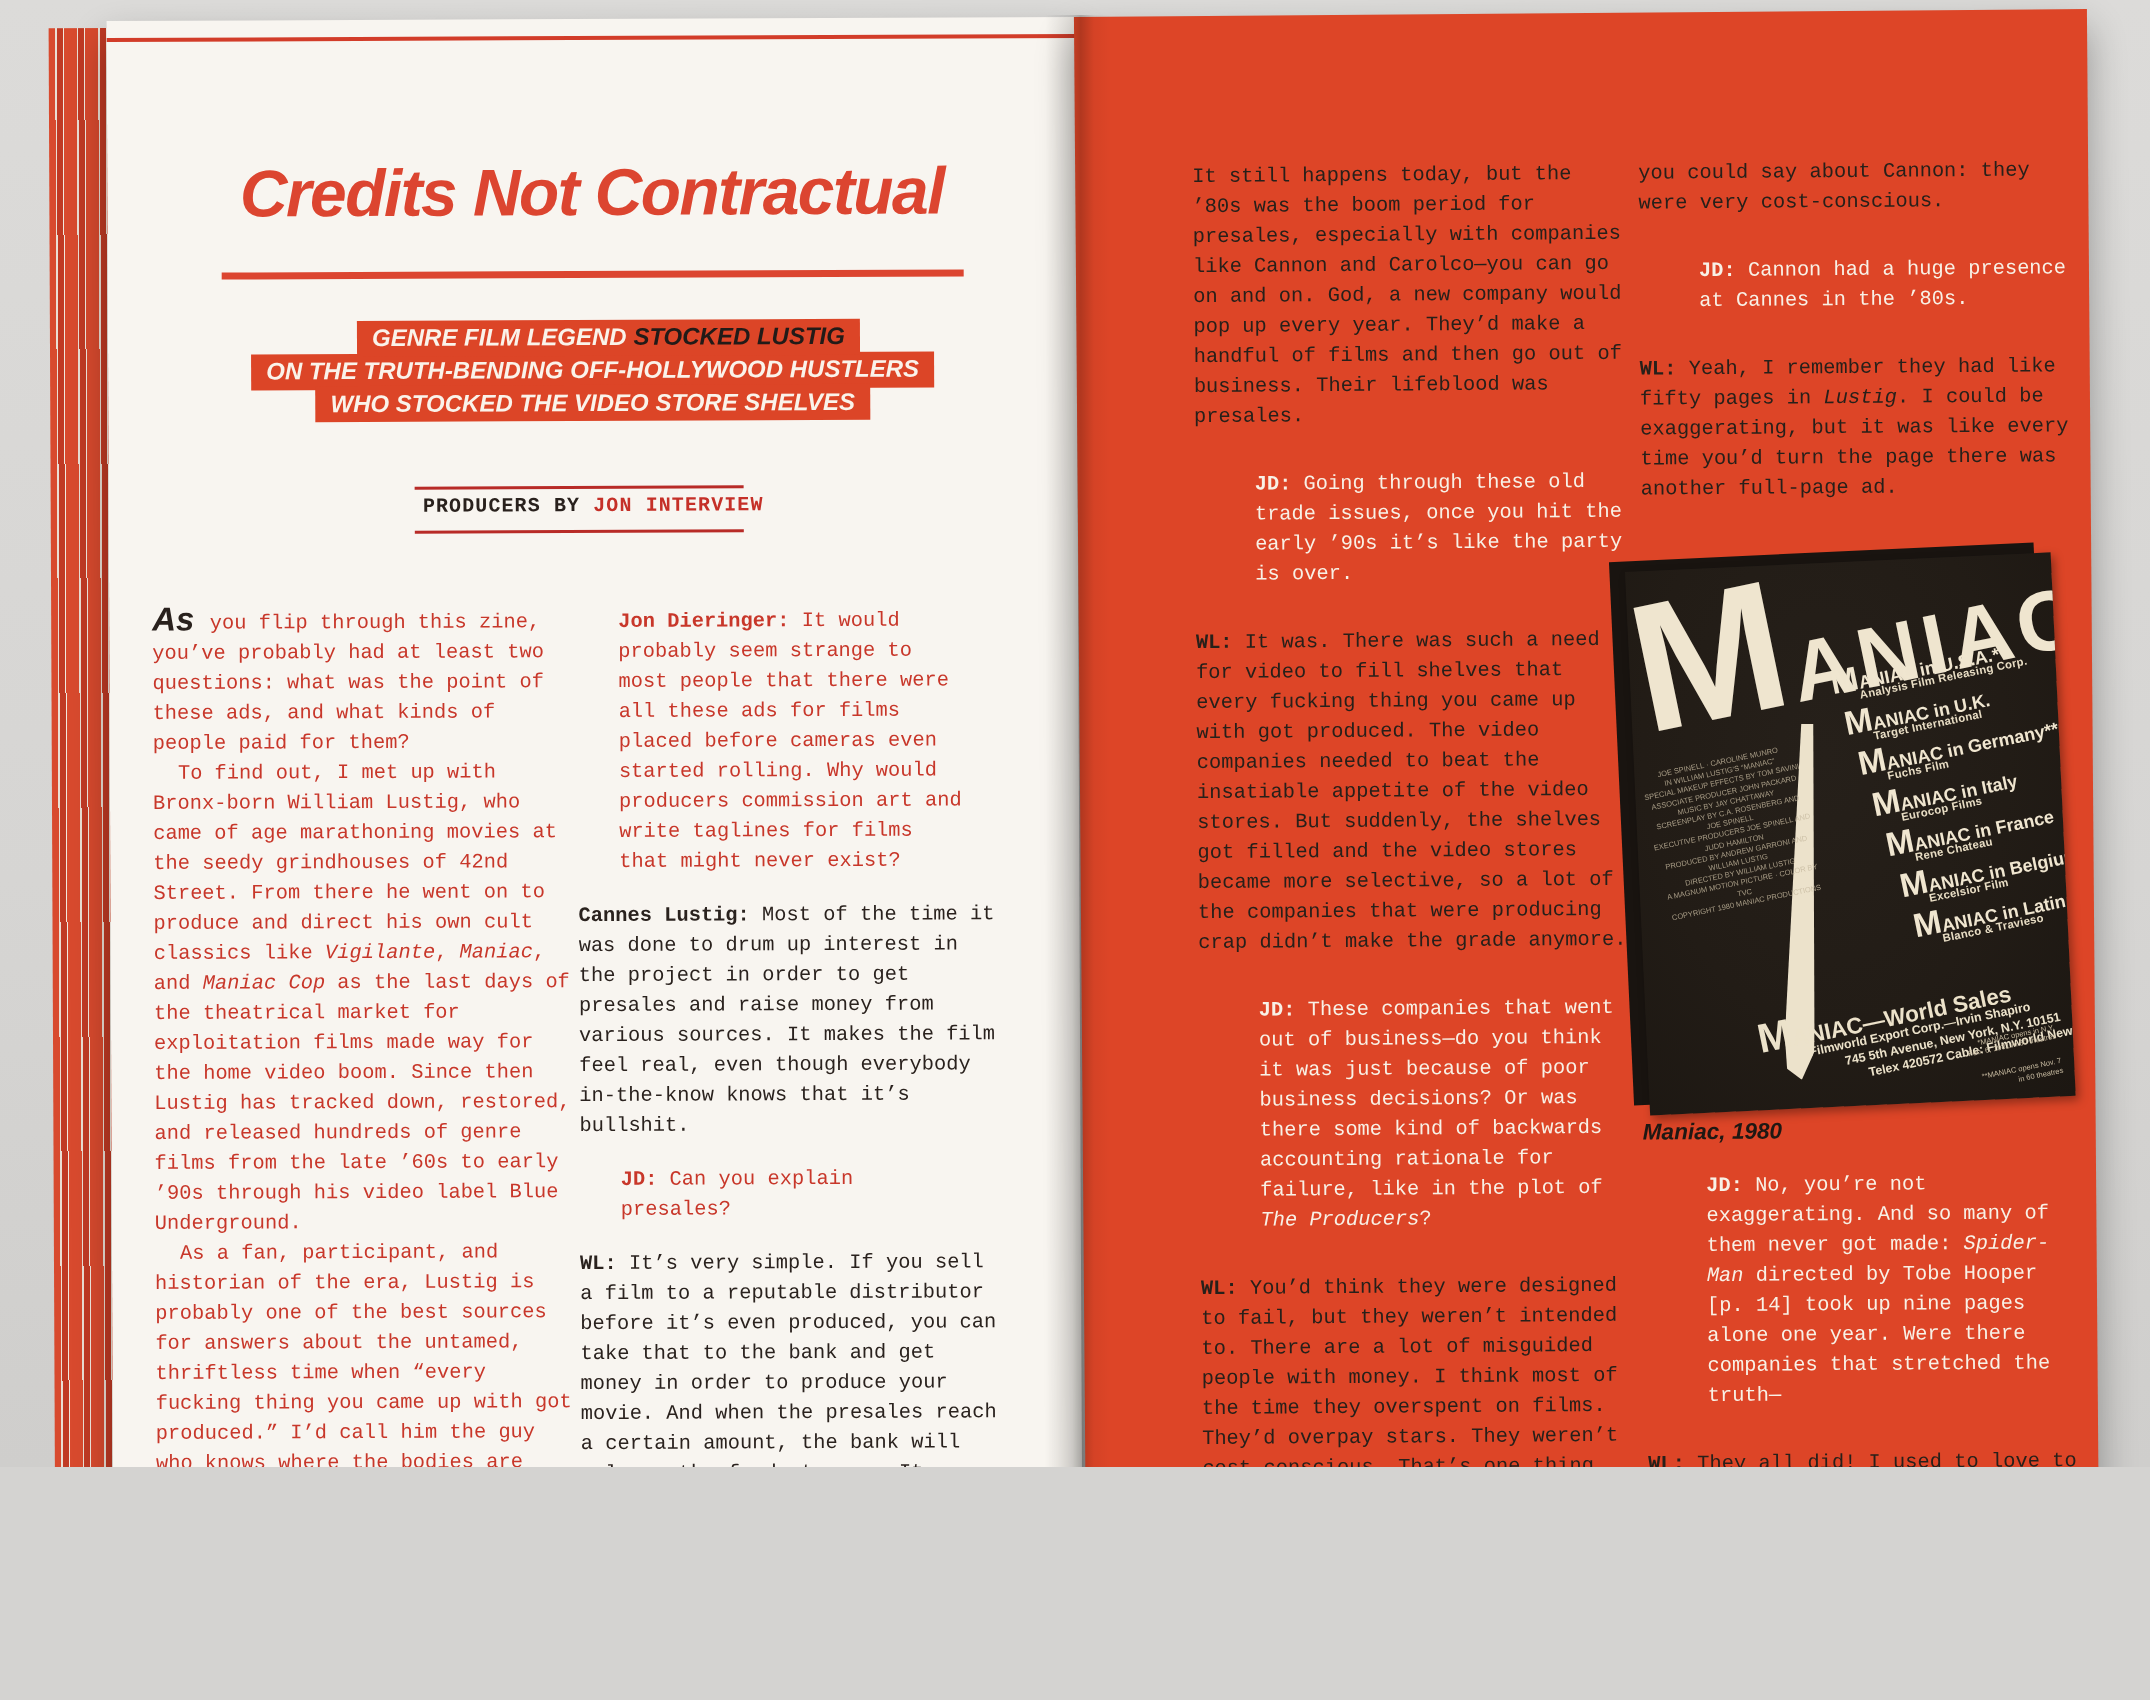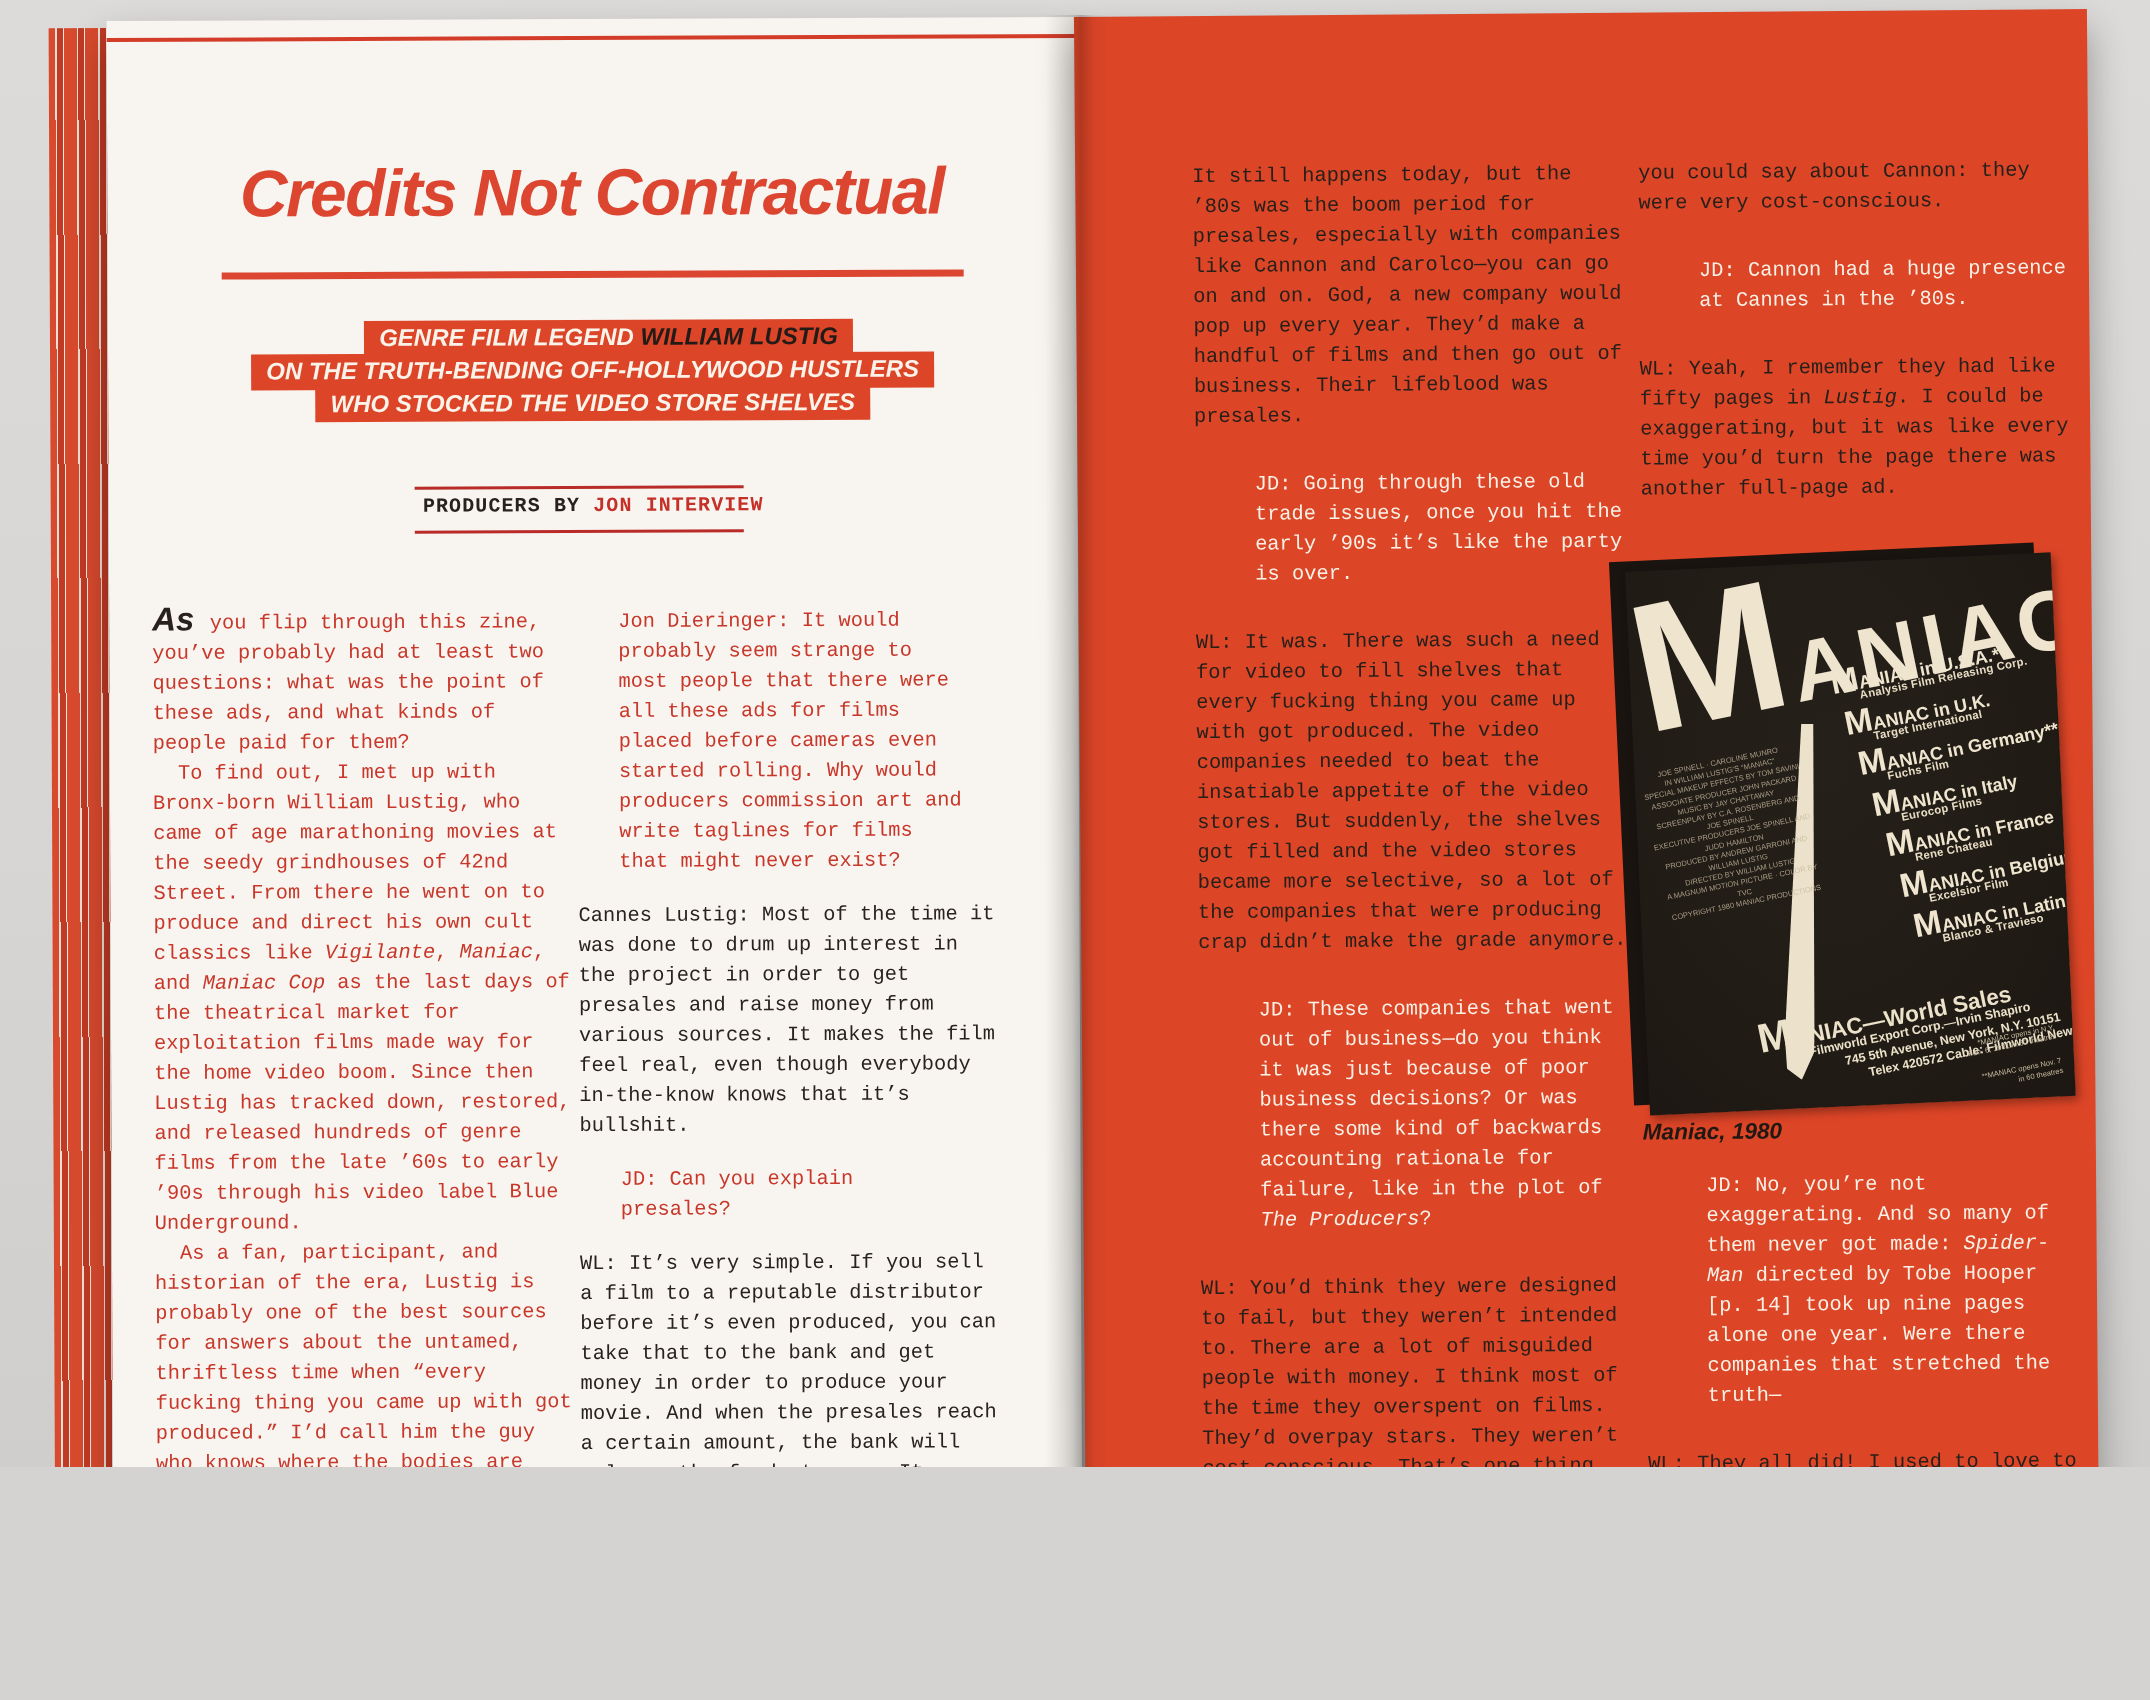--- a/index.html
+++ b/index.html
@@ -37,21 +37,21 @@
     font-size:20px;font-weight:bold;letter-spacing:1.1px;color:#29211d;}
   .by-name{color:#c53028;}
 
   
   .col{position:absolute;font-size:20.4px;line-height:30px;}
   .col p{margin:0;}
   .red{color:#c8372a;}
   .blk{color:#2a221e;}
   .rblk{color:#27201a;}
   .ind{text-indent:25px;}
-  .lbl{font-weight:normal;}
+  .lbl{font-weight:bold;}
   .col-l1{left:43px;top:588px;width:425px;}
   .col-l2{left:468px;top:588px;width:427px;}
   .col-l2 p{margin-bottom:24px;}
   .col-l2 .qblock{margin-left:41px;width:344px;}
   .dropcap{font-family:"Liberation Sans",sans-serif;font-style:italic;font-weight:bold;
     font-size:33px;color:#29211d;display:inline-block;transform:translateY(1.6px);margin-right:3.2px;line-height:0;}
   .col-r1{left:117px;top:146px;width:433px;}
   .col-r2t{left:563px;top:146px;width:433px;}
   .col-r2b{left:563px;top:1159px;width:433px;}
   .col-r1 p,.col-r2t p,.col-r2b p{margin-bottom:38px;}
@@ -104,21 +104,21 @@
   <div class="edge-stripes"></div>
 
   <div class="left-page">
     <div class="top-rule"></div>
 
     <h1 class="title">Credits Not Contractual</h1>
     <div class="title-underline"></div>
 
     <div class="kicker">
       <div class="kline k1">
-        <span class="bar"><span class="kwhite">GENRE FILM LEGEND </span><span class="kblack">WILLIAM LUSTIG</span></span>
+        <span class="bar"><span class="kwhite">GENRE FILM LEGEND </span><span class="kblack">STOCKED LUSTIG</span></span>
       </div>
       <div class="kline k2">
         <span class="bar">ON THE TRUTH-BENDING OFF-HOLLYWOOD HUSTLERS</span>
       </div>
       <div class="kline k3">
         <span class="bar">WHO STOCKED THE VIDEO STORE SHELVES</span>
       </div>
     </div>
 
     <div class="byline-rule rule-top"></div>

